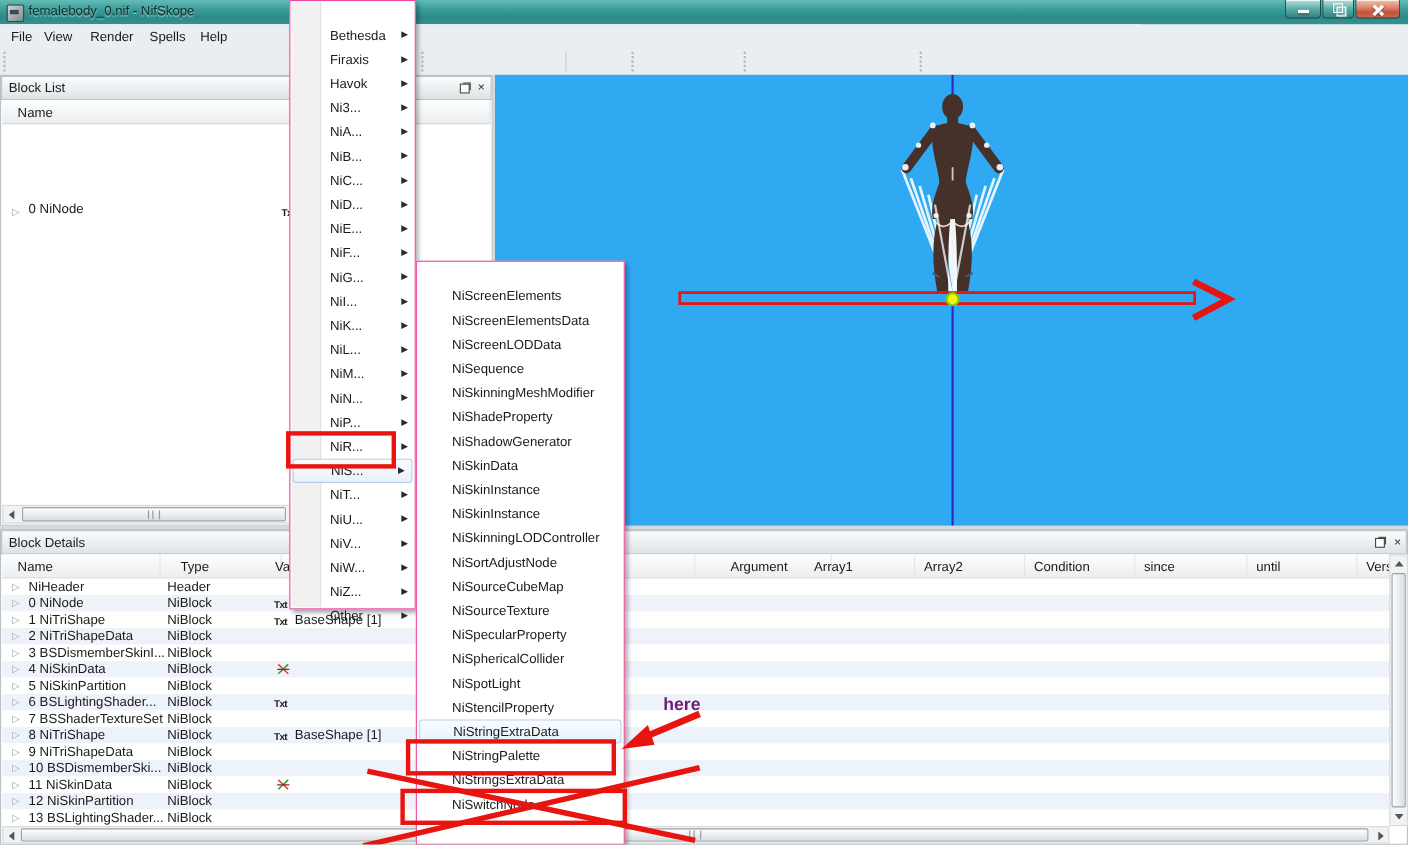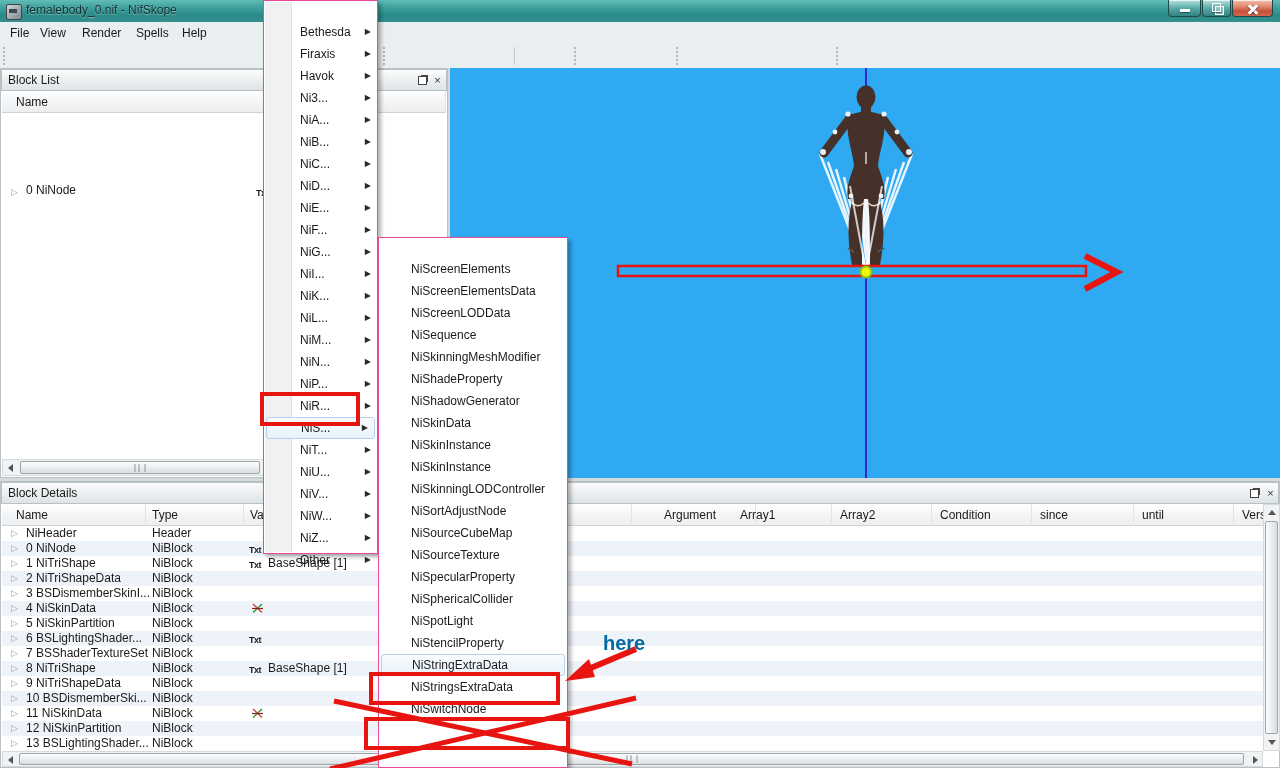--- a/index.html
+++ b/index.html
@@ -89,21 +89,21 @@
     box-shadow:3px 3px 4px rgba(0,0,0,.3);padding-top:20px;}
   .menu .gutter{position:absolute;left:1px;top:1px;bottom:1px;width:26px;background:#f1f1f1;border-right:1px solid #e2e2e2;}
   .menu-item{position:relative;height:22px;line-height:22px;padding-left:36px;box-sizing:border-box;}
   #menu2 .menu-item{padding-left:32px;}
   .menu-item.hl{margin:0 2px;padding-left:34px;border:1px solid #b3d1ec;border-radius:3px;line-height:20px;
     background:linear-gradient(180deg,#f9fcfe,#e8f1fa);}
   #menu2 .menu-item.hl{padding-left:30px;}
   .mi-arrow{position:absolute;right:6px;top:0;font-size:8px;color:#2a2a2a;}
   
   #overlay{position:absolute;left:0;top:0;width:1280px;height:768px;pointer-events:none;z-index:40;}
-  #here-label{position:absolute;left:603px;top:632px;z-index:41;color:#0369a1;font-size:20px;font-weight:bold;pointer-events:none;}
+  #here-label{position:absolute;left:603px;top:632px;z-index:41;color:#701a75;font-size:16px;font-weight:bold;pointer-events:none;}
   .menu{z-index:30;}
   .splitter{position:absolute;background:#d3dadd;}
 </style>
 </head>
 <body>
 
 <div id="app">
 
   <div id="titlebar">
     <div id="app-icon"></div>
@@ -296,21 +296,21 @@
   <div class="splitter" style="left:0;top:478px;width:1280px;height:3px;"></div>
 
   <div id="bd-panel">
     <div class="panel-title" style="left:0;top:0;width:1278px;">
       <span>Block Details</span>
       <span class="floatbox" style="left:1248px;"></span>
       <span class="dockico" style="left:1263px;">×</span>
     </div>
     <div class="colhead" style="left:1px;top:22px;width:1261px;height:22px;">
       <div class="hcell" style="left:0;width:144px;padding-left:14px;">Name</div>
-      <div class="hcell" style="left:144px;width:98px;padding-left:6px;">Type</div>
+      <div class="hcell" style="left:156px;width:98px;padding-left:6px;">Type</div>
       <div class="hcell" style="left:242px;width:388px;padding-left:6px;">Value</div>
       <div class="hcell" style="left:630px;width:100px;margin-left:24px;">Argument</div>
       <div class="hcell" style="left:730px;width:100px;">Array1</div>
       <div class="hcell" style="left:830px;width:100px;">Array2</div>
       <div class="hcell" style="left:930px;width:100px;">Condition</div>
       <div class="hcell" style="left:1030px;width:102px;">since</div>
       <div class="hcell" style="left:1132px;width:100px;">until</div>
       <div class="hcell" style="left:1232px;width:29px;border-right:none;">Version</div>
     </div>
     <div id="bd-rows">
@@ -466,20 +466,21 @@
         <div class="menu-item"><span>NiSkinInstance</span></div>
         <div class="menu-item"><span>NiSkinningLODController</span></div>
         <div class="menu-item"><span>NiSortAdjustNode</span></div>
         <div class="menu-item"><span>NiSourceCubeMap</span></div>
         <div class="menu-item"><span>NiSourceTexture</span></div>
         <div class="menu-item"><span>NiSpecularProperty</span></div>
         <div class="menu-item"><span>NiSphericalCollider</span></div>
         <div class="menu-item"><span>NiSpotLight</span></div>
         <div class="menu-item"><span>NiStencilProperty</span></div>
         <div class="menu-item hl"><span>NiStringExtraData</span></div>
+        <div class="menu-item"><span>NiStringPalette</span></div>
         <div class="menu-item"><span>NiStringsExtraData</span></div>
         <div class="menu-item"><span>NiSwitchNode</span></div>
       </div>
   </div>
 
   <svg id="overlay" width="1280" height="768" viewBox="0 0 1280 768">
     <g stroke="#e81410">
 
       <rect x="618" y="266" width="468" height="10" fill="none" stroke-width="2.5"></rect>
       <polyline points="1085,256 1117,272 1085,289" fill="none" stroke-width="6"></polyline>

